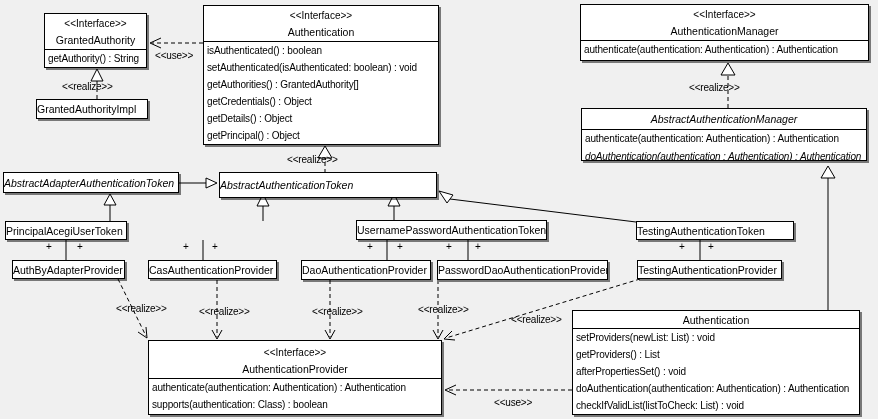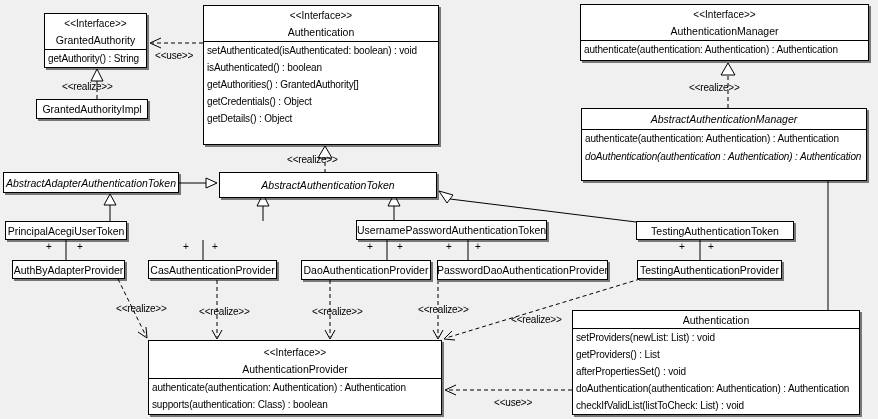--- a/index.html
+++ b/index.html
@@ -20,21 +20,21 @@
     box-sizing:border-box;
     overflow:hidden;
   }
   .hdr{text-align:center;padding-top:1px;}
   .stereo{font-size:10px;line-height:17px;white-space:nowrap;}
   .cname{font-size:10.5px;line-height:17px;white-space:nowrap;}
   .it{font-style:italic;}
   .methods{border-top:1px solid #000;}
   .m{font-size:10px;letter-spacing:-0.15px;line-height:17px;padding-left:3px;white-space:nowrap;}
   .m18{line-height:18px;}
-  .name-only{display:flex;align-items:center;justify-content:center;}
+  .name-only{display:flex;align-items:center;justify-content:flex-start;}
   .name-only .cname{line-height:normal;}
   .elabel{
     position:absolute;font-size:10px;letter-spacing:-0.2px;white-space:nowrap;
   }
   .plus{position:absolute;font-size:10px;line-height:10px;}
 </style>
 </head>
 <body>
 
 <div id="canvas">
@@ -102,39 +102,40 @@
   <div class="box name-only" style="left:36px;top:99px;width:112px;height:20px">
     <div class="cname">GrantedAuthorityImpl</div>
   </div>
 
   <div class="box" style="left:203px;top:5px;width:236px;height:140px">
     <div class="hdr">
       <div class="stereo">&lt;&lt;Interface&gt;&gt;</div>
       <div class="cname">Authentication</div>
     </div>
     <div class="methods">
+      <div class="m">isAuthenticated() : boolean</div>
       <div class="m">setAuthenticated(isAuthenticated: boolean) : void</div>
-      <div class="m">isAuthenticated() : boolean</div>
       <div class="m">getAuthorities() : GrantedAuthority[]</div>
       <div class="m">getCredentials() : Object</div>
       <div class="m">getDetails() : Object</div>
+      <div class="m">getPrincipal() : Object</div>
     </div>
   </div>
 
   <div class="box" style="left:580px;top:4px;width:289px;height:57px">
     <div class="hdr">
       <div class="stereo">&lt;&lt;Interface&gt;&gt;</div>
       <div class="cname">AuthenticationManager</div>
     </div>
     <div class="methods">
       <div class="m">authenticate(authentication: Authentication) : Authentication</div>
     </div>
   </div>
 
-  <div class="box" style="left:581px;top:108px;width:286px;height:73px">
+  <div class="box" style="left:581px;top:108px;width:286px;height:53px">
     <div class="hdr">
       <div class="cname it" style="line-height:19px">AbstractAuthenticationManager</div>
     </div>
     <div class="methods">
       <div class="m m18">authenticate(authentication: Authentication) : Authentication</div>
       <div class="m m18 it">doAuthentication(authentication : Authentication) : Authentication</div>
     </div>
   </div>
 
   <div class="box name-only" style="left:3px;top:172px;width:176px;height:21px">

